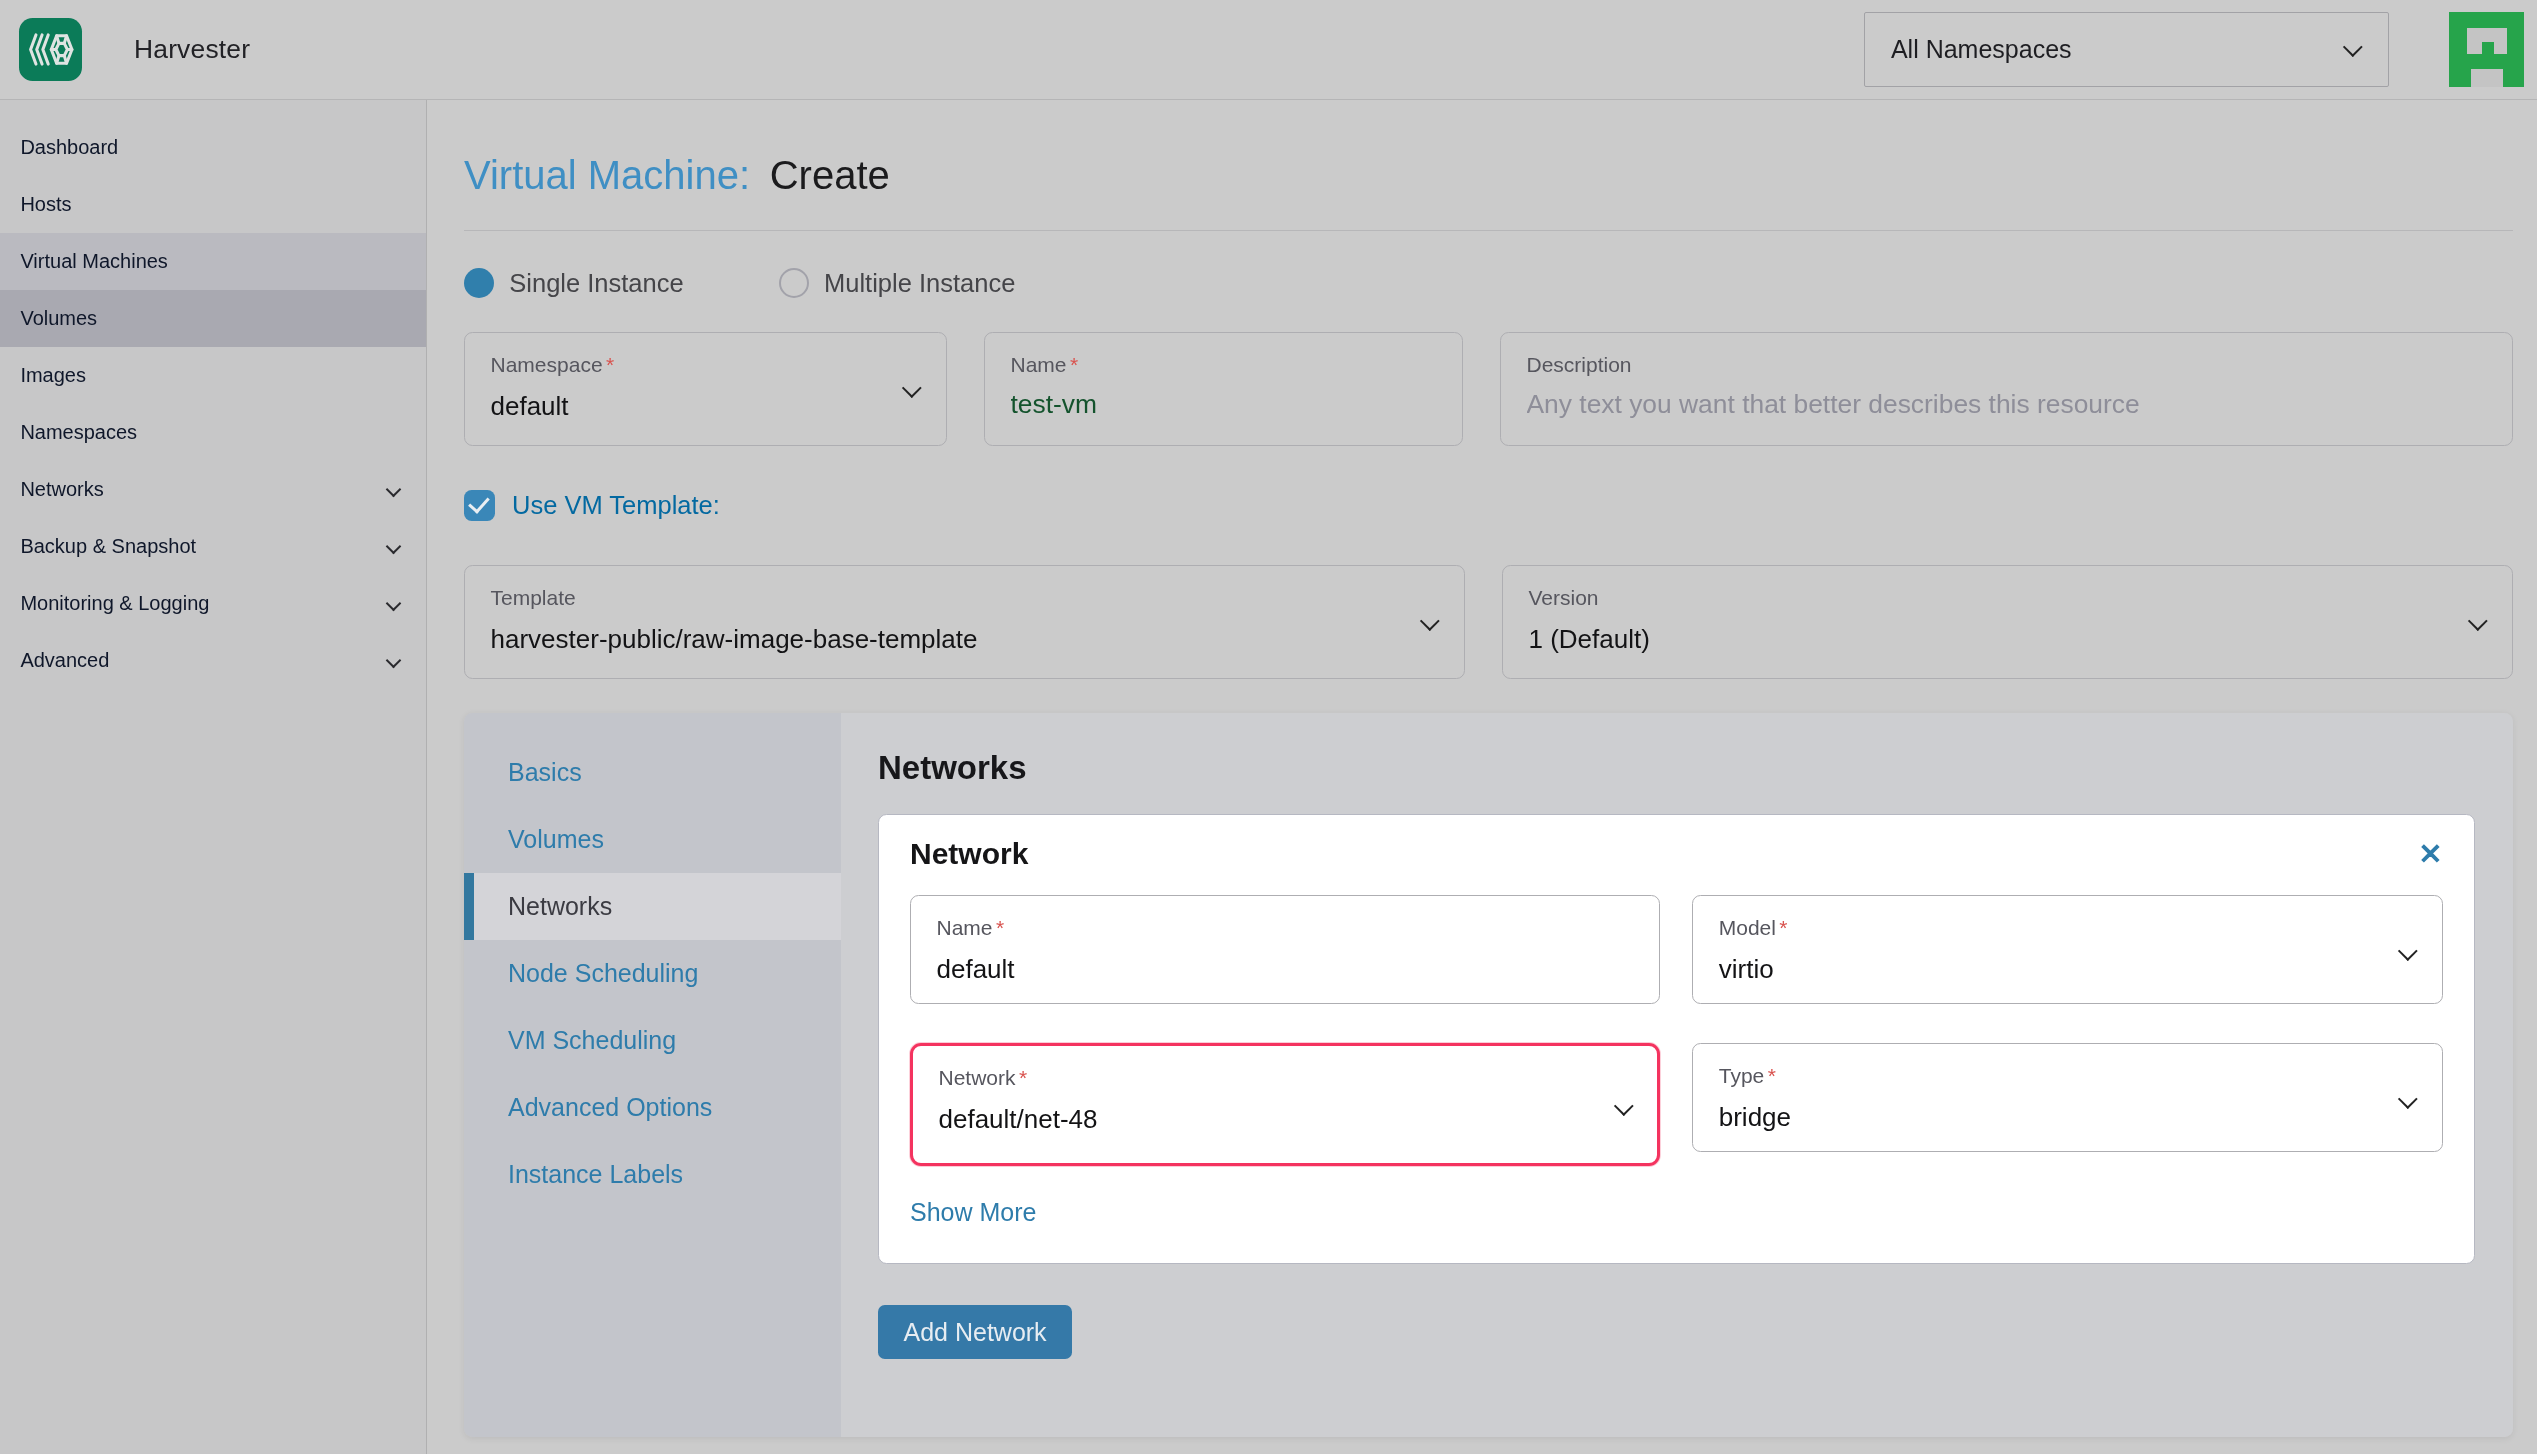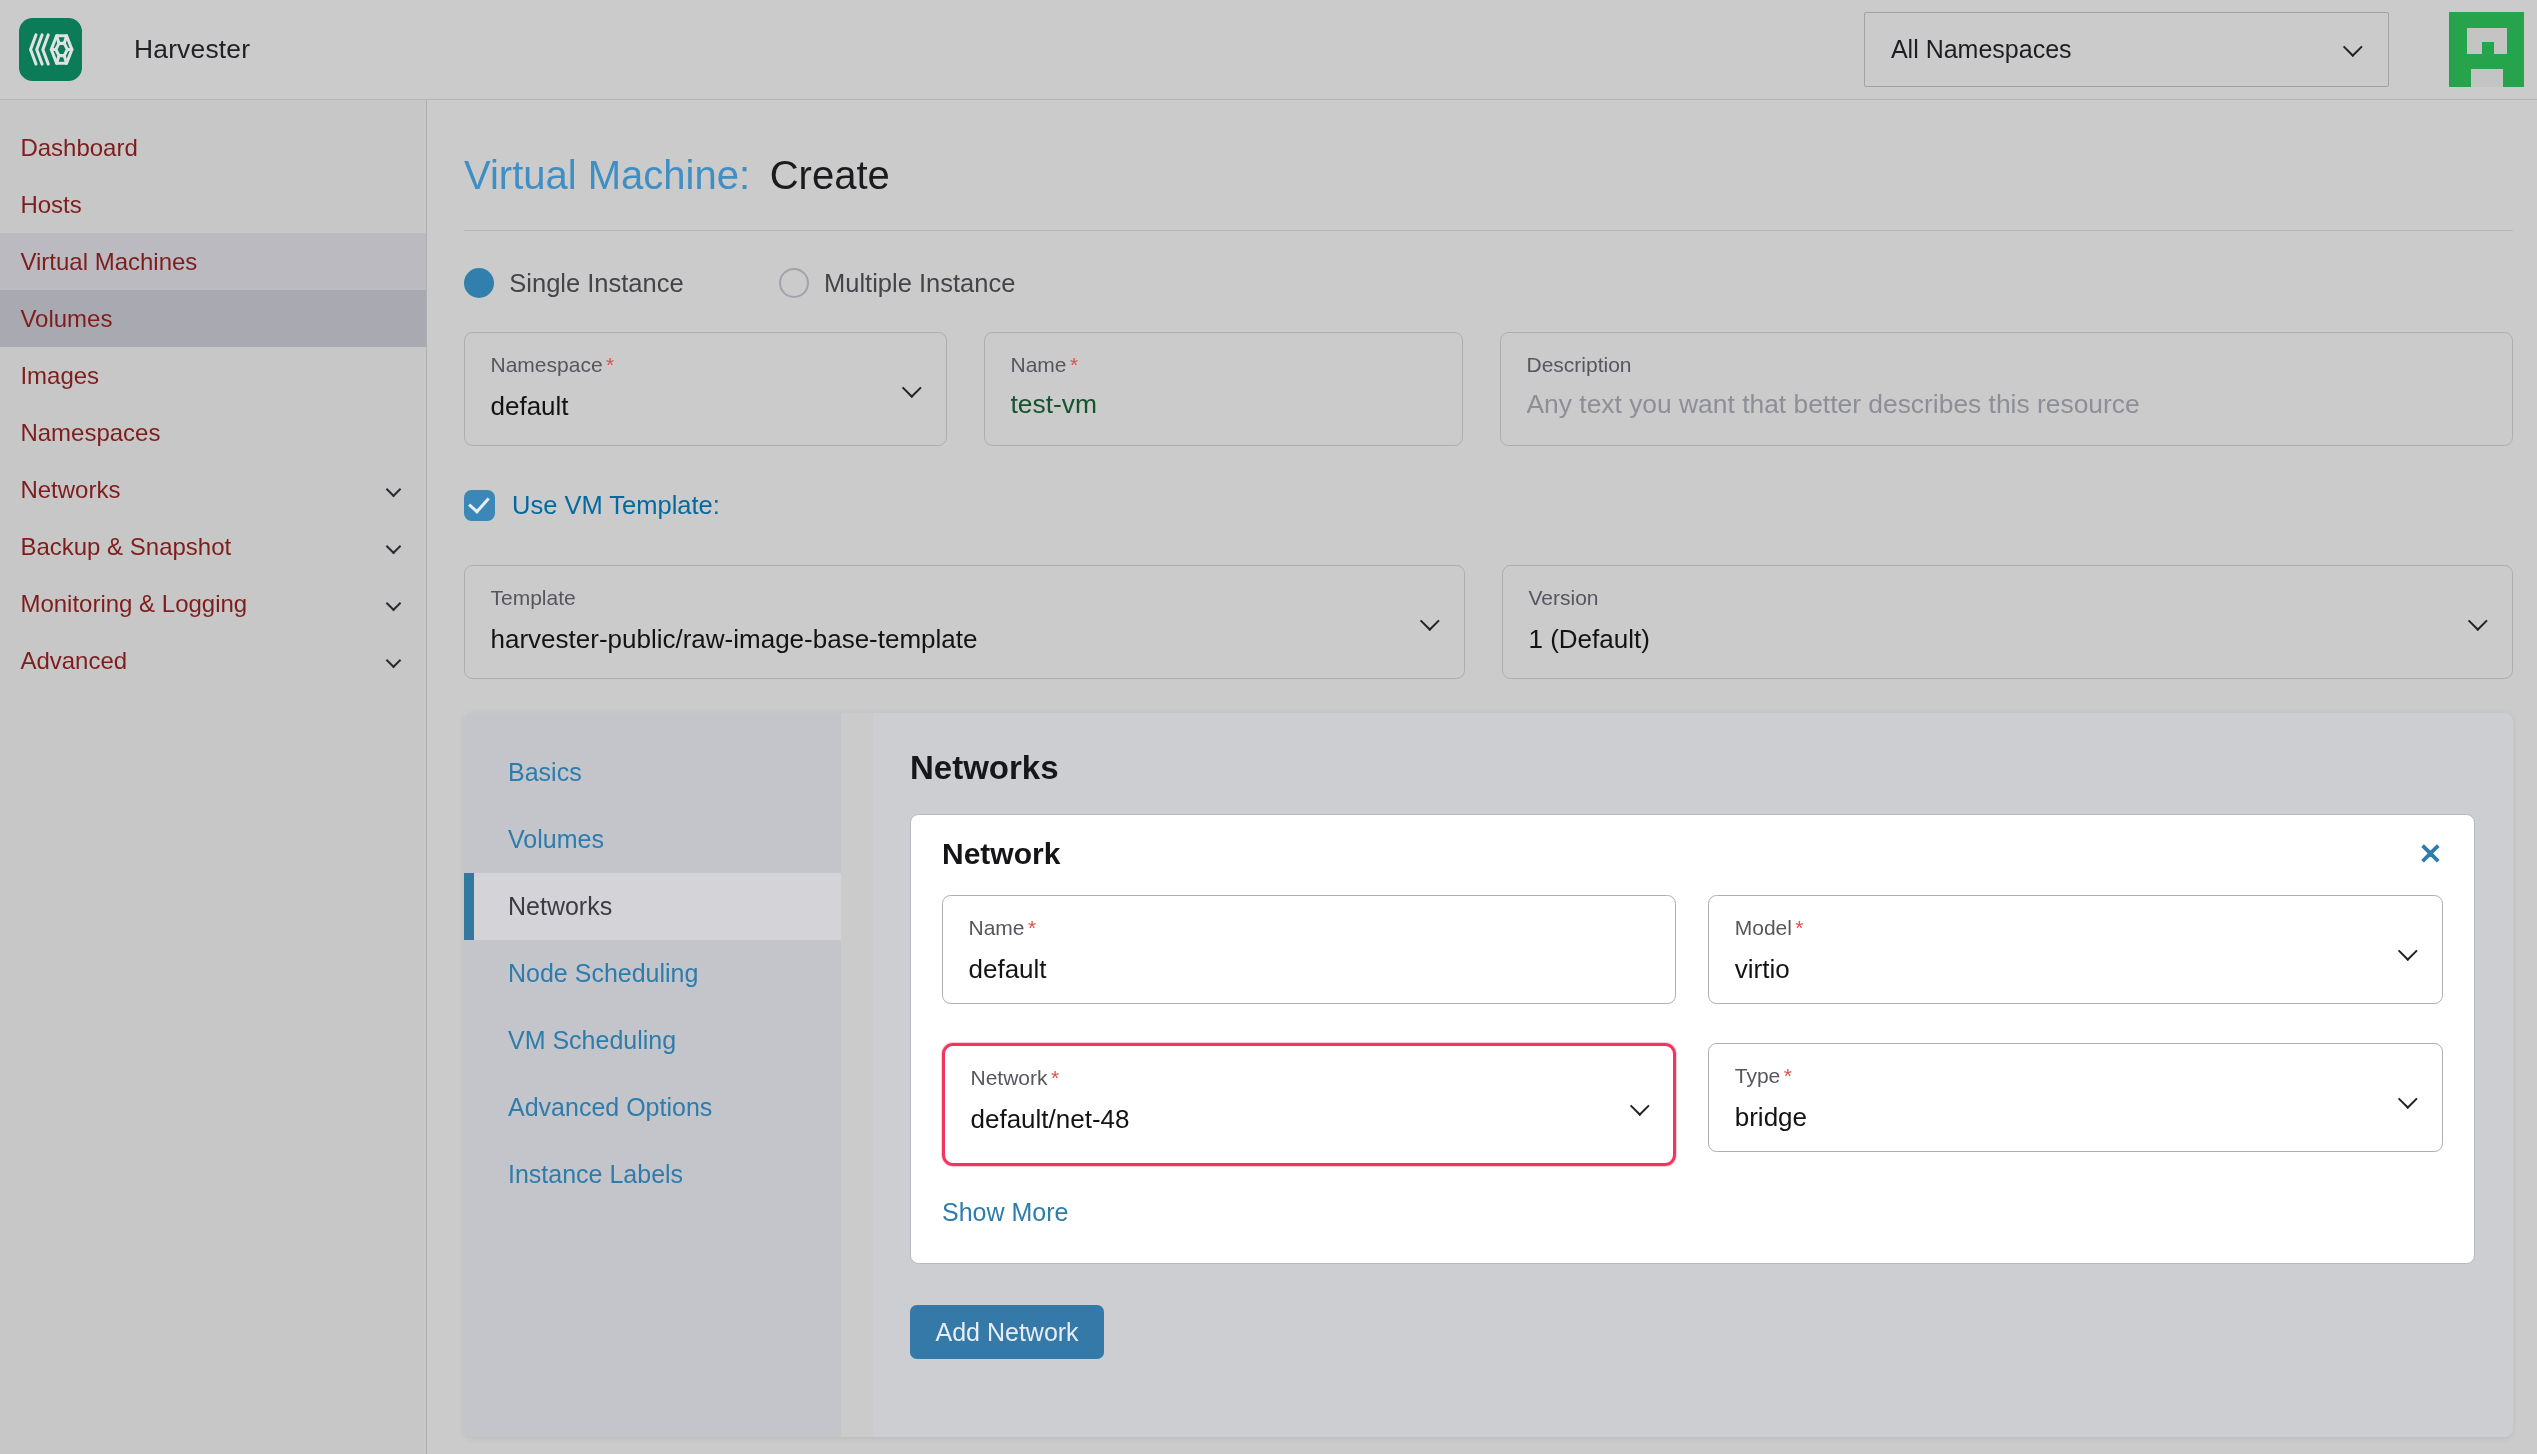--- a/index.html
+++ b/index.html
@@ -43,21 +43,21 @@
 
   
   .body-row { flex:1; display:flex; min-height:0; }
 
   .sidebar {
     width:427px; flex:0 0 427px; background:#c7c7c8; border-right:0.9px solid #b0b0b1;
     padding-top:19px;
   }
   .side-item {
     height:57px; display:flex; align-items:center; padding:0 20.4px;
-    font-size:24px; color:#7f1d1d; cursor:pointer; position:relative;
+    font-size:20px; color:#0f172a; cursor:pointer; position:relative;
   }
   .side-item .s-label { flex:1; }
   .side-item.active   { background:#babac0; }
   .side-item.hovered  { background:#a9a9b1; }
   .side-item .chev { width:11px; height:11px; border-width:0 2.6px 2.6px 0; border-color:#2a2a2e; margin-right:6.8px; }
 
   
   .content { flex:1; padding:0 25.5px 0 37px; min-width:0; }
   .page-title { margin-top:53px; font-size:40px; font-weight:400; }
   .page-title .t-blue { color:#3f8fc4; }
@@ -102,21 +102,20 @@
     border-right:3.4px solid #e9eef2; border-bottom:3.4px solid #e9eef2; transform:rotate(42deg);
   }
   .check-label { font-size:25.5px; color:#0369a1; margin-left:17px; }
 
   .row-template { margin-top:44px; }
 
   
   .panel {
     margin-top:34px; height:724px; border-radius:8.5px; display:flex; overflow:hidden;
     box-shadow:0 1.7px 6.8px rgba(0,0,0,.07);
-    gap:32px;
   }
   .tabstrip { width:377px; flex:0 0 377px; background:#c3c5cb; padding-top:25.5px; }
   .tab {
     height:67px; display:flex; align-items:center; padding-left:44px;
     font-size:25px; color:#2e7cab; cursor:pointer; position:relative;
   }
   .tab.active { background:#d4d4d8; color:#3b3b42; }
   .tab.active::before {
     content:""; position:absolute; left:0; top:0; bottom:0; width:10.2px; background:#33789f;
   }

